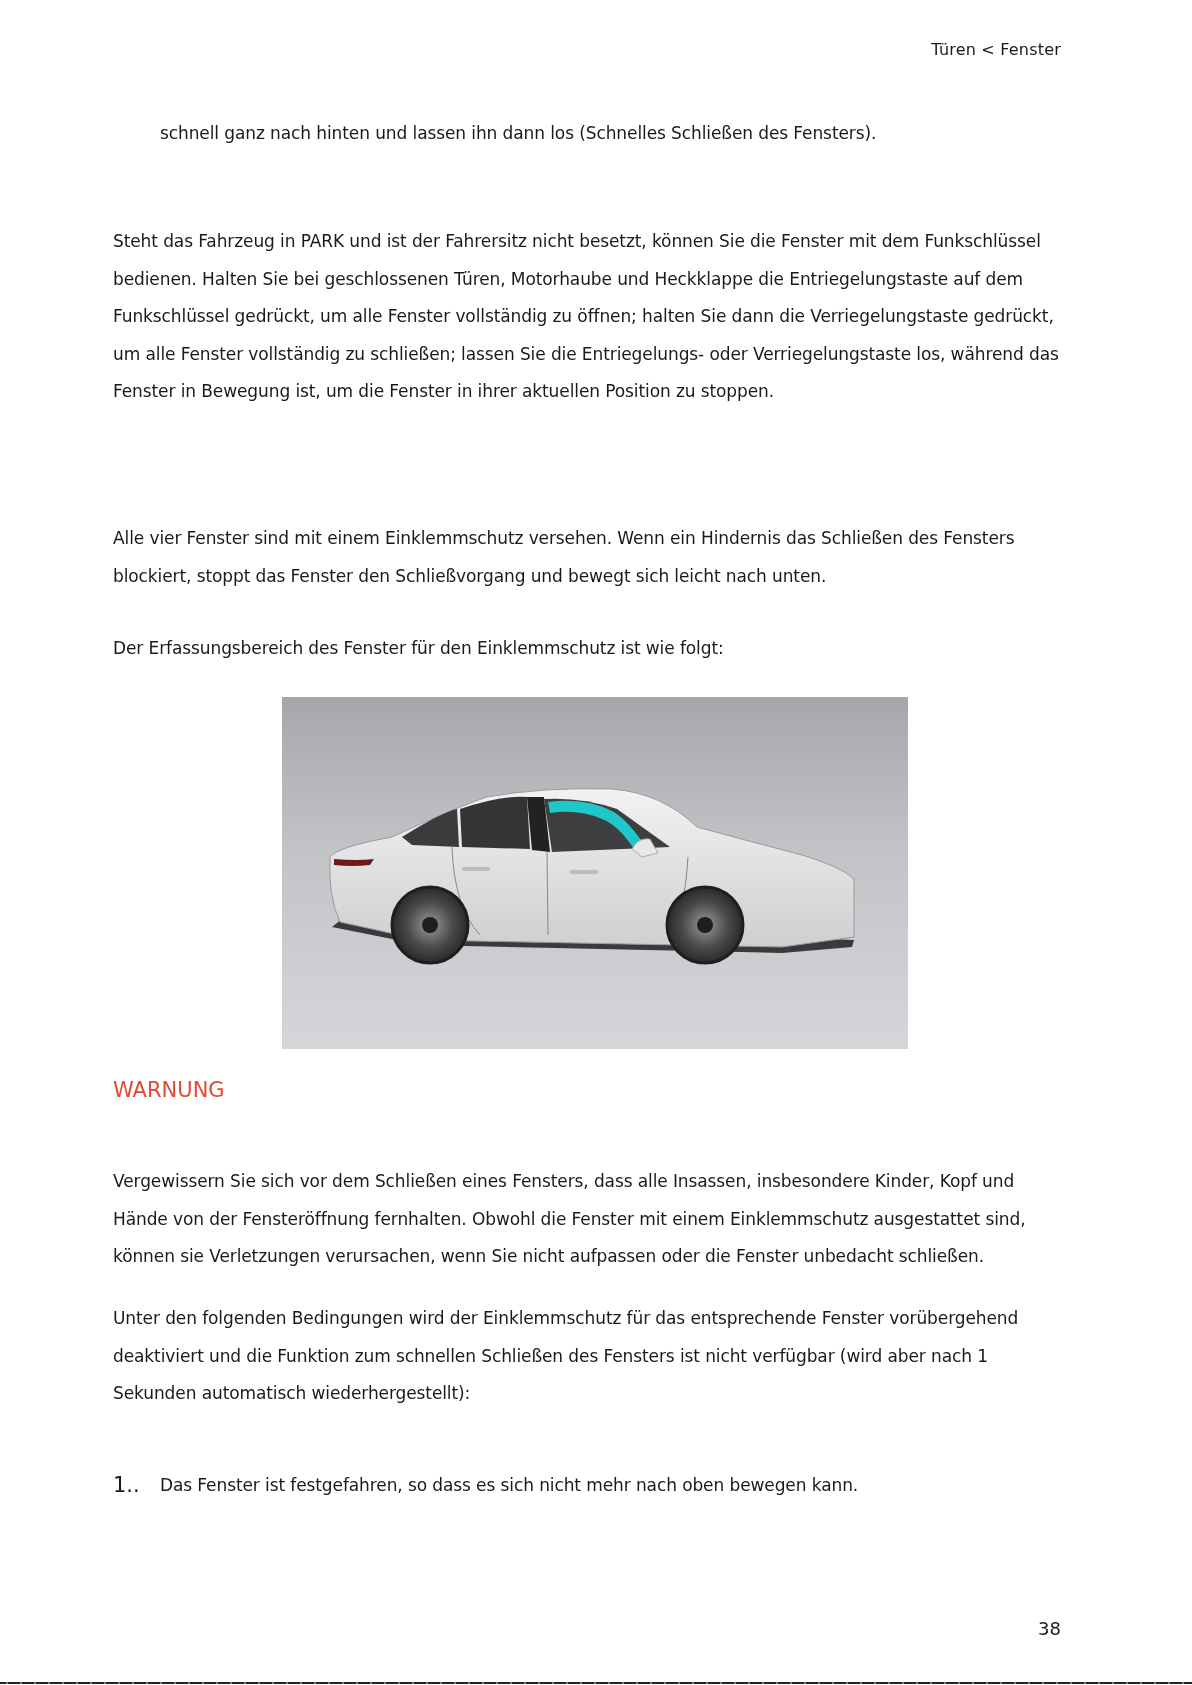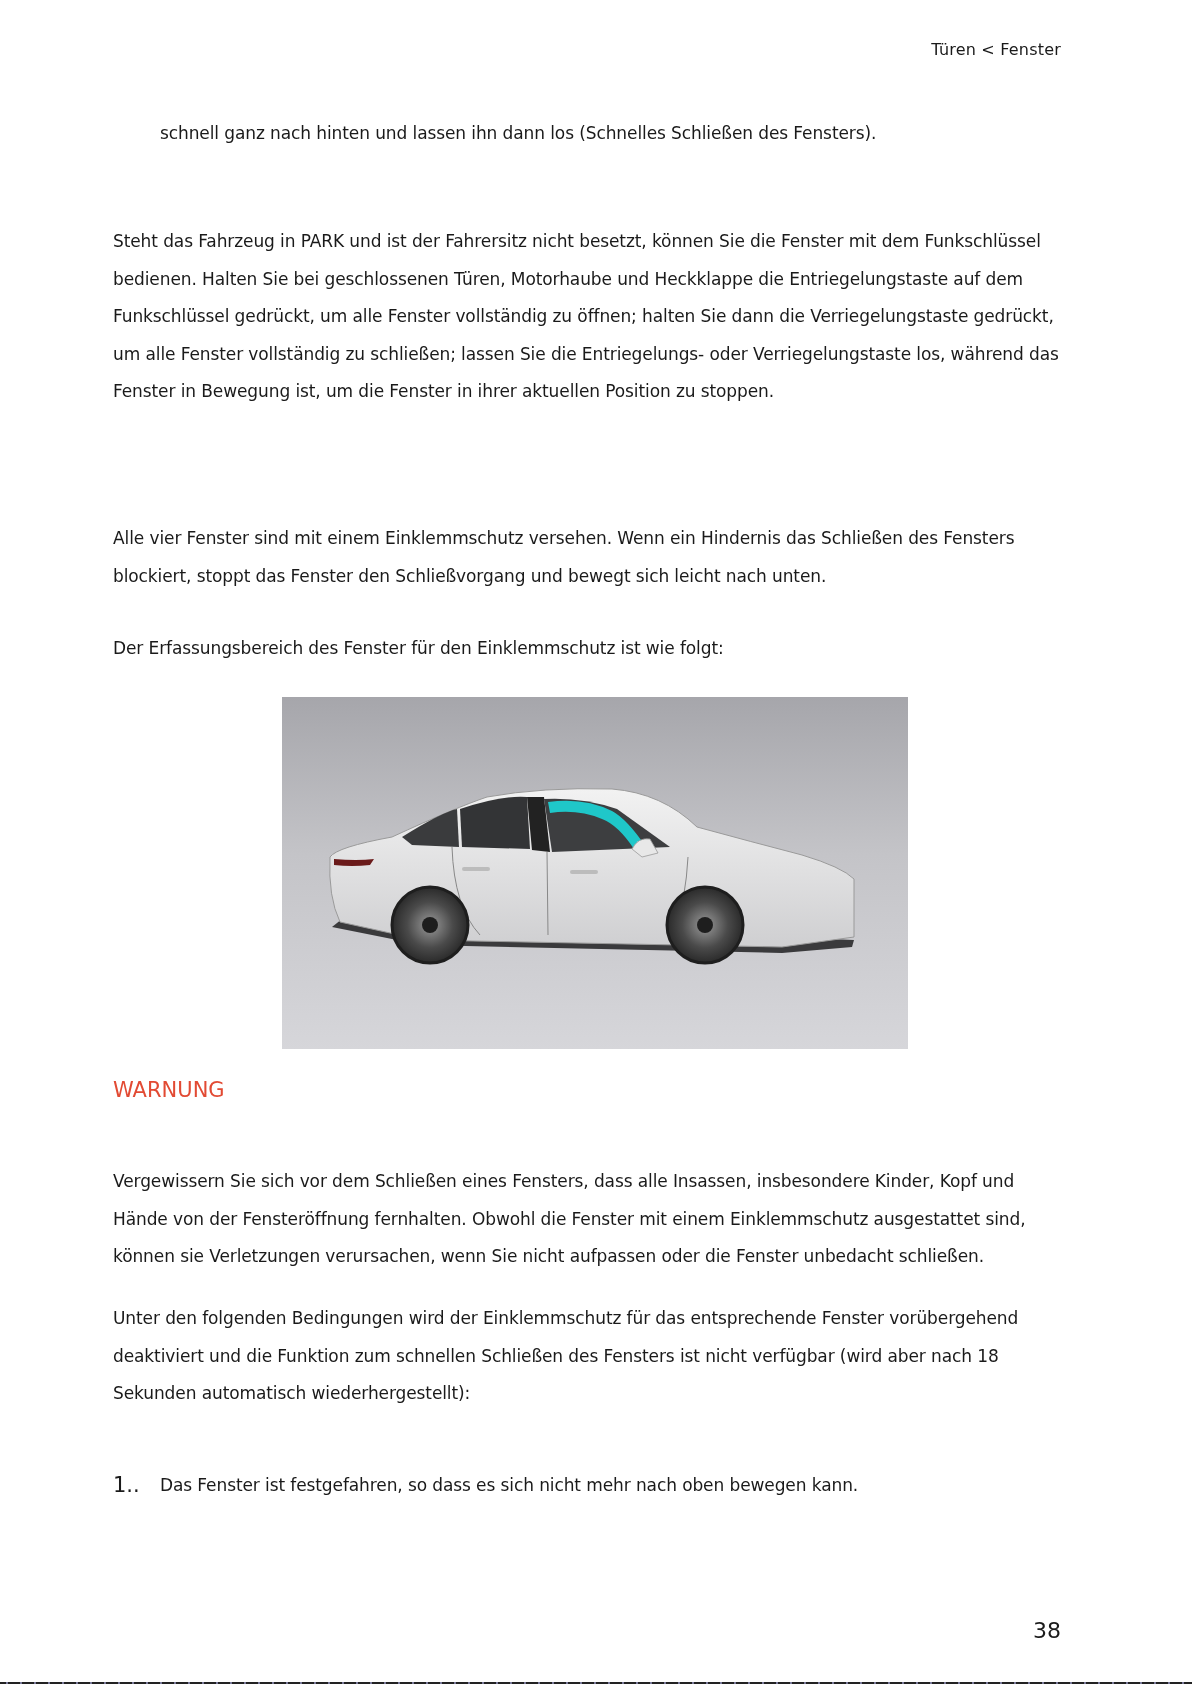--- a/index.html
+++ b/index.html
@@ -6,21 +6,21 @@
   body { width:1192px; height:1685px; position:relative; overflow:hidden;
          font-family:"DejaVu Sans", sans-serif; color:#1a1a1a; }
   .abs { position:absolute; }
   .header { top:40px; right:131px; font-size:16px; letter-spacing:0.2px; }
   .p { left:113px; width:960px; font-size:17px; line-height:37.5px; letter-spacing:-0.1px; }
   .indent { left:160px; width:900px; }
   .warn { left:113px; top:1078px; font-size:21px; font-weight:normal; color:#e24a33; }
   .figure { left:282px; top:697px; width:626px; height:352px;
             background:linear-gradient(#a6a6ab 0%, #c4c4c8 45%, #d6d6da 100%); overflow:hidden; }
   .list-num { left:113px; font-size:21px; line-height:37.5px; }
-  .pagenum { right:131px; top:1618px; font-size:22px; }
+  .pagenum { right:131px; top:1618px; font-size:18px; }
   .bottom-rule { left:0; top:1682px; width:1192px; height:2px;
                  background:repeating-linear-gradient(90deg,#222 0 6px,#7a7a9a 6px 8px,#222 8px 14px); }
 </style>
 </head>
 <body>
 
 <div class="abs header">Türen &lt; Fenster</div>
 
 <div class="abs p indent" style="top:115px;">schnell ganz nach hinten und lassen ihn dann los (Schnelles Schließen des Fensters).</div>
 
@@ -68,21 +68,21 @@
     <circle cx="148" cy="228" r="38" fill="url(#wheel)" stroke="#1e1e1e" stroke-width="3"></circle>
     <circle cx="148" cy="228" r="8" fill="#1e1e1e"></circle>
     <circle cx="423" cy="228" r="38" fill="url(#wheel)" stroke="#1e1e1e" stroke-width="3"></circle>
     <circle cx="423" cy="228" r="8" fill="#1e1e1e"></circle>
   </svg>
 </div>
 
 <div class="abs warn">WARNUNG</div>
 <div class="abs p" style="top:1115px;margin-top:48px;">Vergewissern Sie sich vor dem Schließen eines Fensters, dass alle Insassen, insbesondere Kinder, Kopf und Hände von der Fensteröffnung fernhalten. Obwohl die Fenster mit einem Einklemmschutz ausgestattet sind, können sie Verletzungen verursachen, wenn Sie nicht aufpassen oder die Fenster unbedacht schließen.</div>
 
-<div class="abs p" style="top:1300px;">Unter den folgenden Bedingungen wird der Einklemmschutz für das entsprechende Fenster vorübergehend deaktiviert und die Funktion zum schnellen Schließen des Fensters ist nicht verfügbar (wird aber nach 18 Sekunden automatisch wiederhergestellt):</div>
+<div class="abs p" style="top:1300px;">Unter den folgenden Bedingungen wird der Einklemmschutz für das entsprechende Fenster vorübergehend deaktiviert und die Funktion zum schnellen Schließen des Fensters ist nicht verfügbar (wird aber nach 1 Sekunden automatisch wiederhergestellt):</div>
 
 <div>
   <div class="abs list-num" style="top:1467px;">1..</div>
   <div class="abs p indent" style="top:1467px;">Das Fenster ist festgefahren, so dass es sich nicht mehr nach oben bewegen kann.</div>
 </div>
 
 <div class="abs pagenum">38</div>
 <div class="abs bottom-rule"></div>
 
 </body></html>

